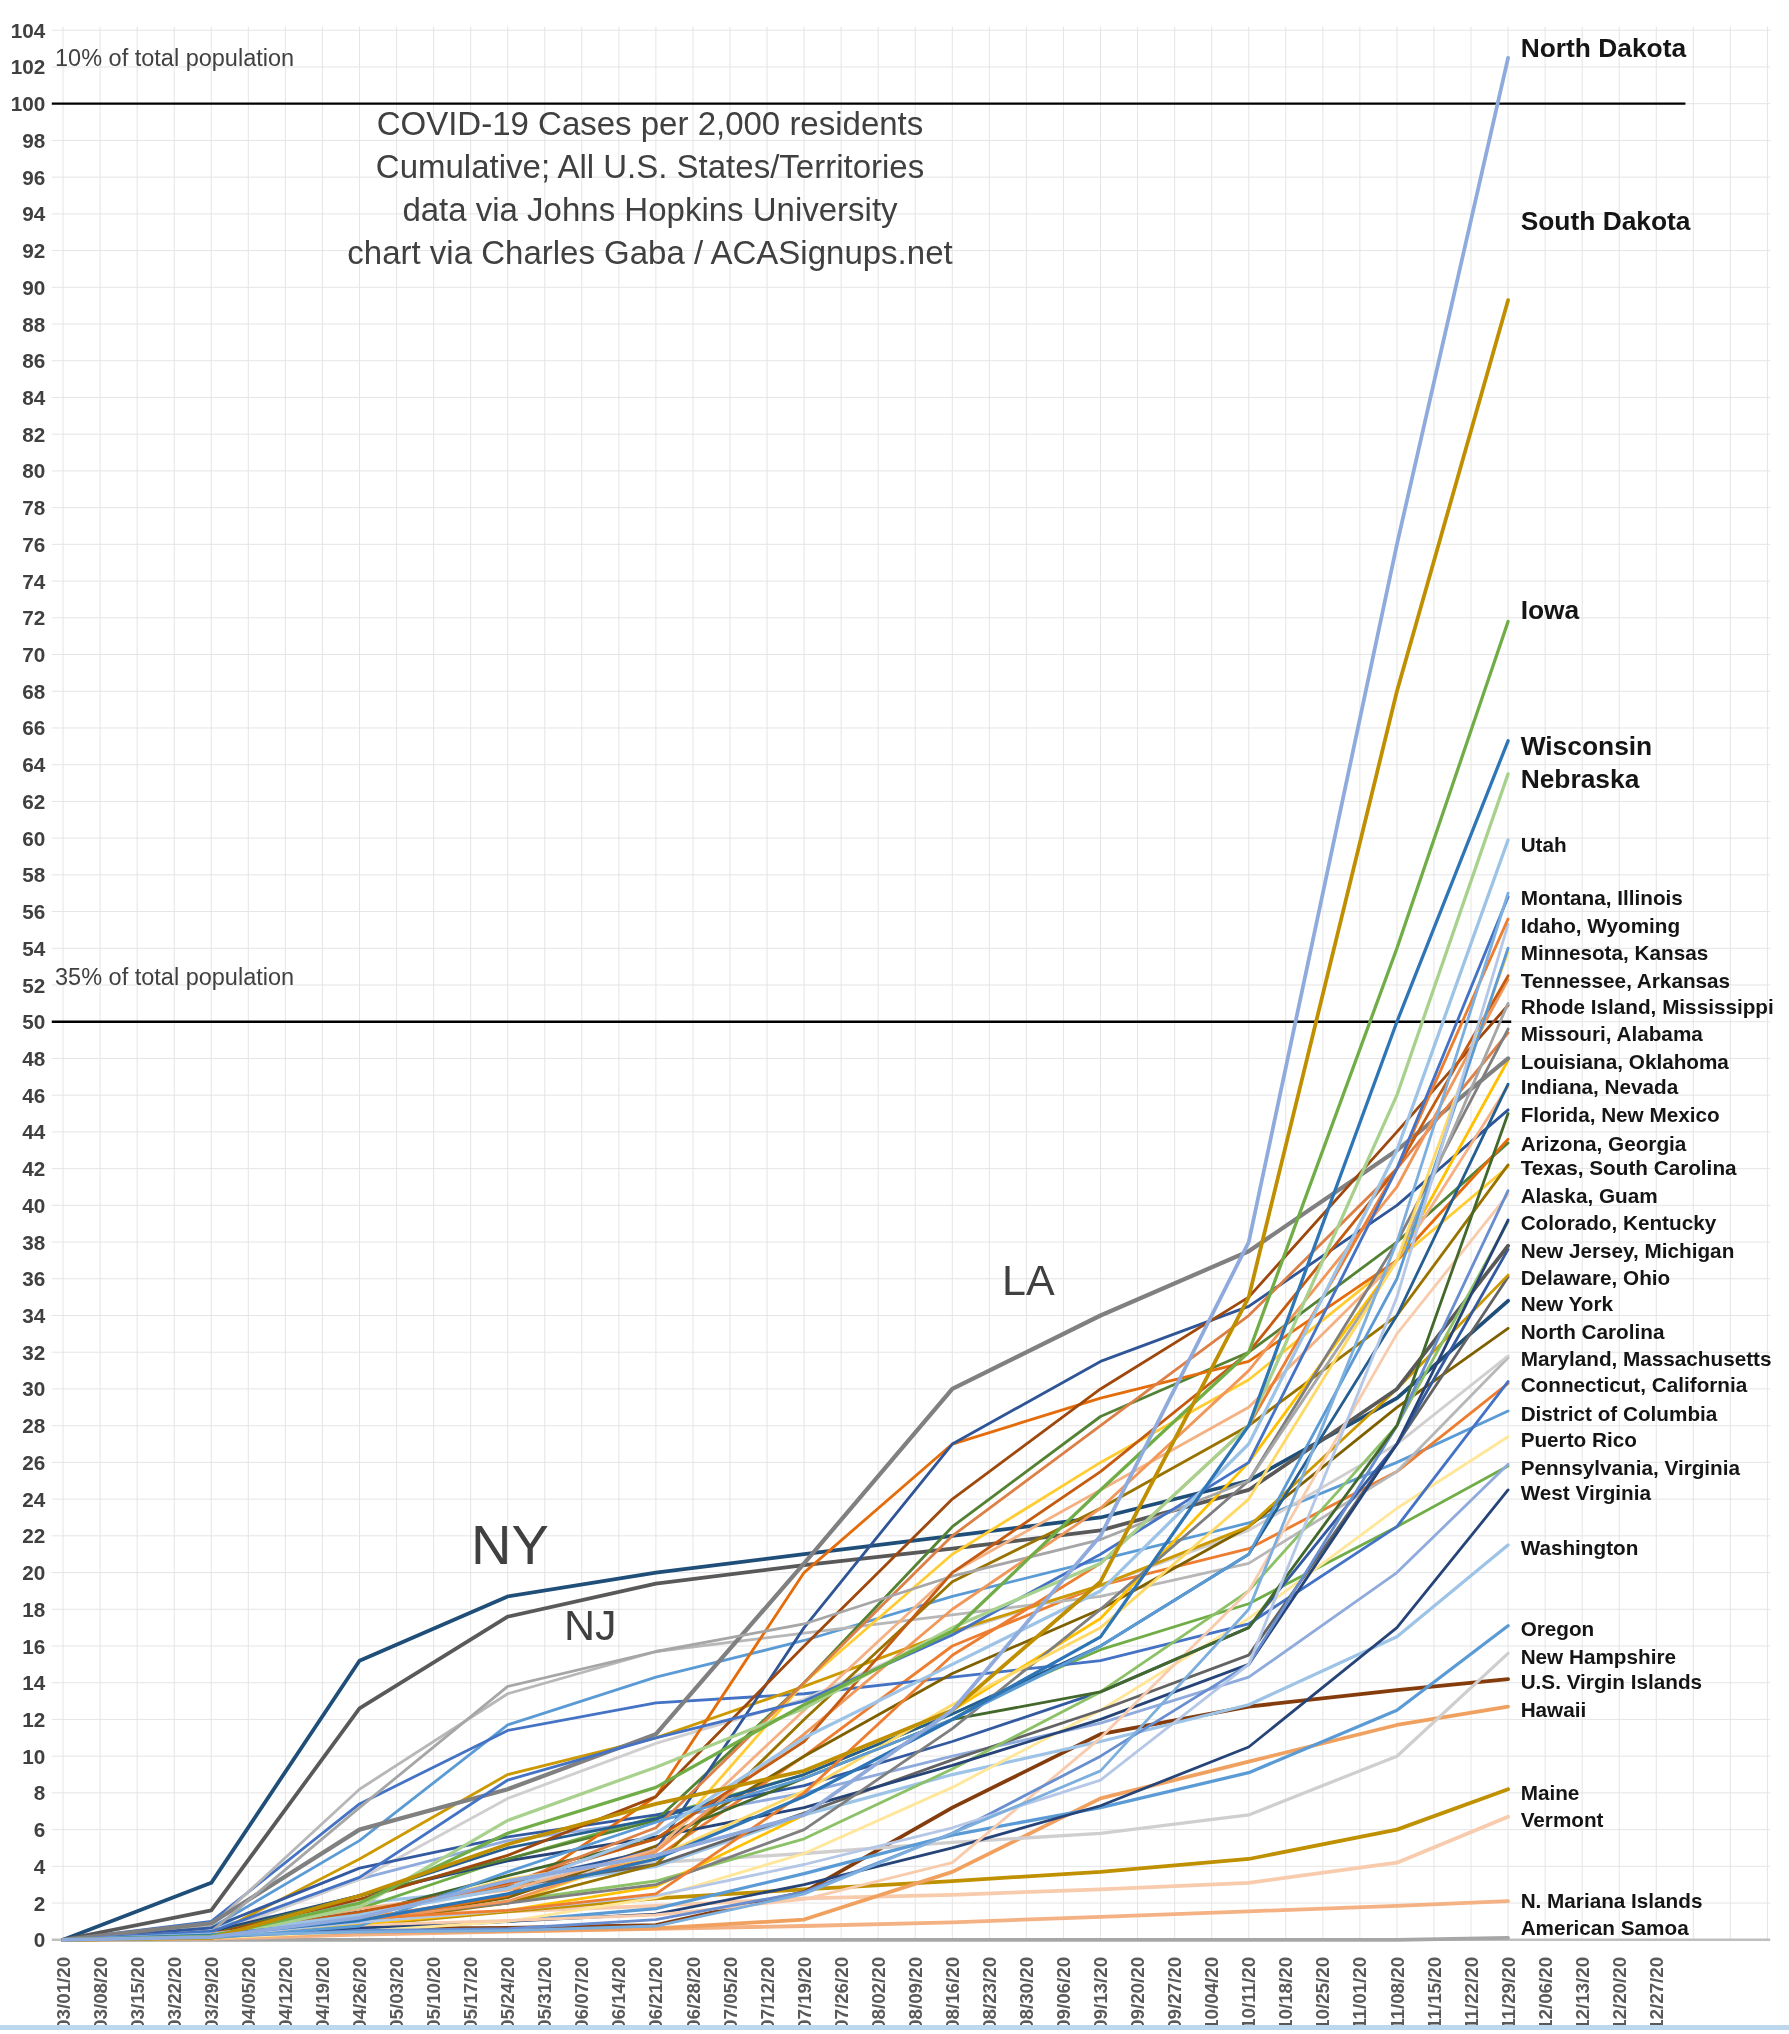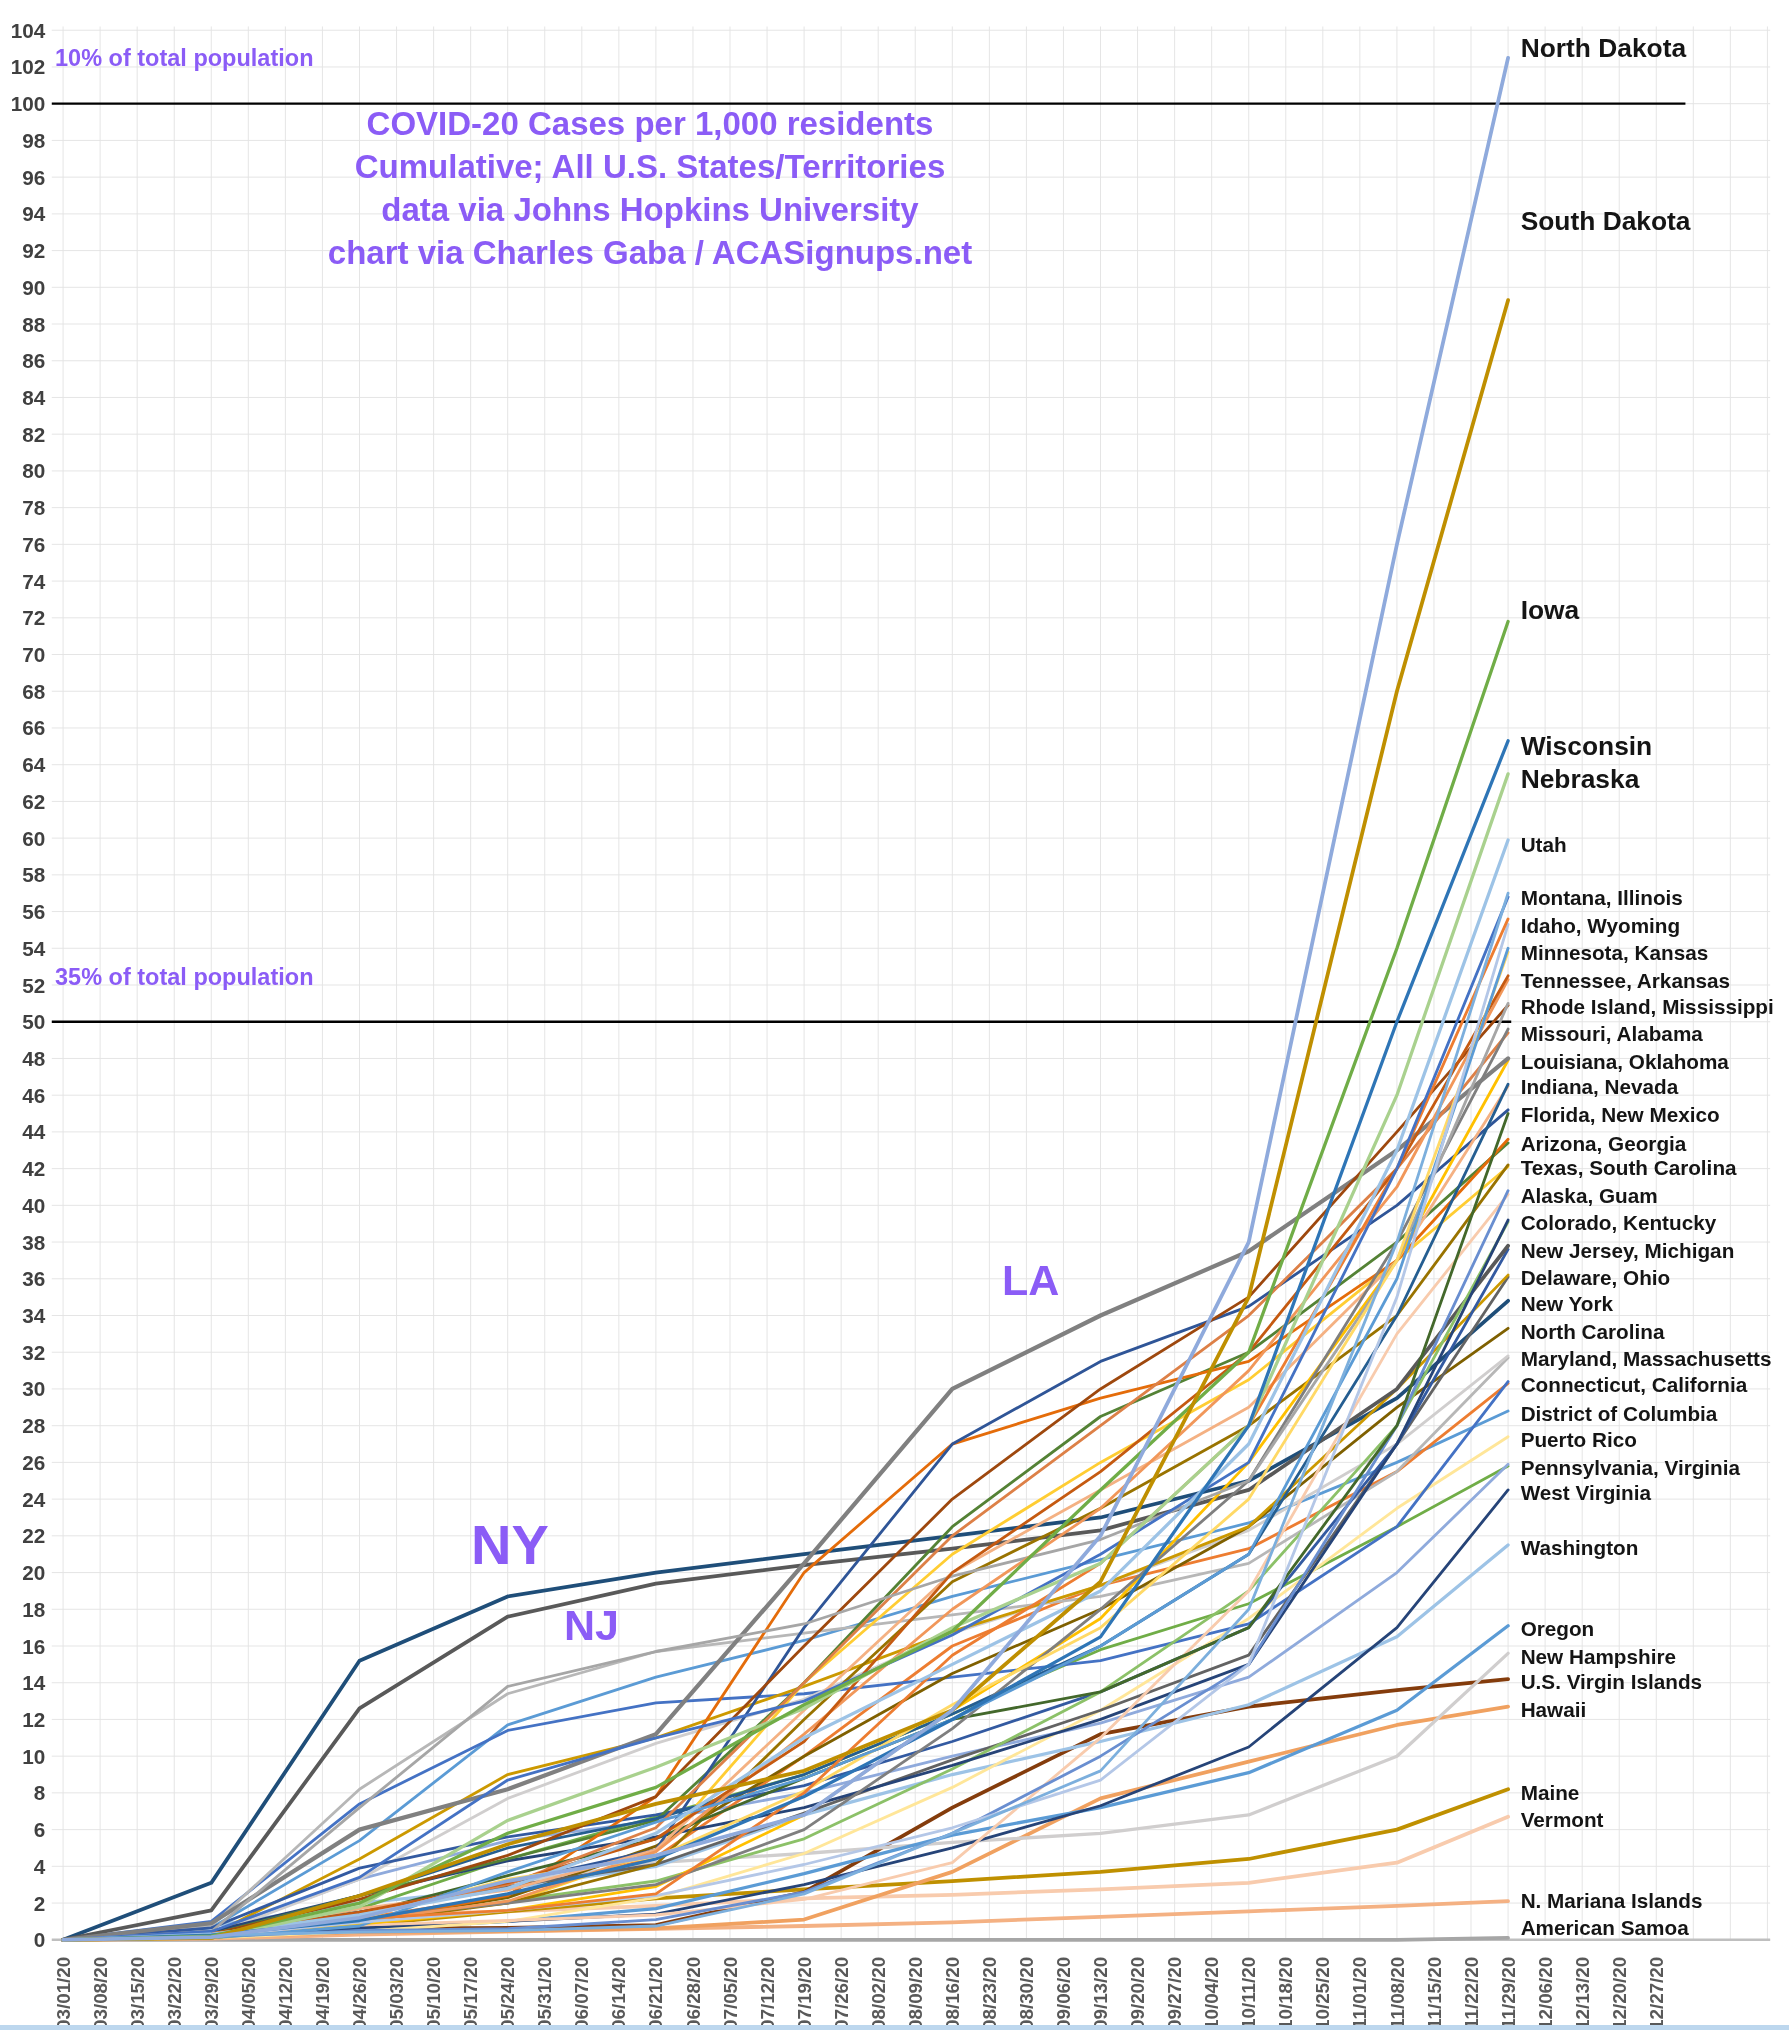--- a/index.html
+++ b/index.html
@@ -3,21 +3,21 @@
 <meta charset="utf-8">
 <style>
   html,body{margin:0;padding:0;background:#fff;}
   #stage{position:relative;width:1789px;height:2035px;background:#ffffff;overflow:hidden;
          font-family:"Liberation Sans",sans-serif;}
   #plot-svg{position:absolute;left:0;top:0;width:1789px;height:2035px;}
   .ytick{font-family:"Liberation Sans",sans-serif;font-weight:bold;font-size:22px;fill:#404040;}
   .xtick{font-family:"Liberation Sans",sans-serif;font-weight:bold;font-size:20px;fill:#595959;}
   .rlab{font-family:"Liberation Sans",sans-serif;font-weight:bold;font-size:22px;fill:#151515;}
   .rlab.lg{font-size:28px;}
-  .overlay{position:absolute;font-weight:bold;color:#8b5cf6;white-space:nowrap;}
+  .overlay{position:absolute;font-weight:normal;color:#404040;white-space:nowrap;}
   #chart-title{left:245px;top:102px;width:810px;text-align:center;font-size:33px;line-height:43px;}
   #ann-10{left:55px;top:45px;font-size:23.5px;}
   #ann-5{left:55px;top:964px;font-size:23.5px;}
   #ann-ny{left:471px;top:1512px;font-size:56px;}
   #ann-nj{left:524px;top:1601px;font-size:43px;margin-left:40px;}
   #ann-la{left:1002px;top:1256px;font-size:43px;}
   #bottom-strip{position:absolute;left:0;right:0;top:2025px;height:4.7px;background:#BDD7EE;}
 </style>
 </head>
 <body>
@@ -326,21 +326,21 @@
         <text x="1615" y="1794.05" class="rlab">U.S. Virgin Islands</text>
         <text x="1615" y="1823.3" class="rlab">Hawaii</text>
         <text x="1615" y="1911.05" class="rlab">Maine</text>
         <text x="1615" y="1940.3" class="rlab">Vermont</text>
         <text x="1615" y="2026.1" class="rlab">N. Mariana Islands</text>
         <text x="1615" y="2055.35" class="rlab">American Samoa</text>
       </g>
     </svg>
 
   <div id="chart-title" class="overlay">
-    <div>COVID-20 Cases per 1,000 residents</div>
+    <div>COVID-19 Cases per 2,000 residents</div>
     <div>Cumulative; All U.S. States/Territories</div>
     <div>data via Johns Hopkins University</div>
     <div>chart via Charles Gaba / ACASignups.net</div>
   </div>
 
   <div id="ann-10" class="overlay">10% of total population</div>
   <div id="ann-5" class="overlay">35% of total population</div>
   <div id="ann-ny" class="overlay">NY</div>
   <div id="ann-nj" class="overlay">NJ</div>
   <div id="ann-la" class="overlay">LA</div>

